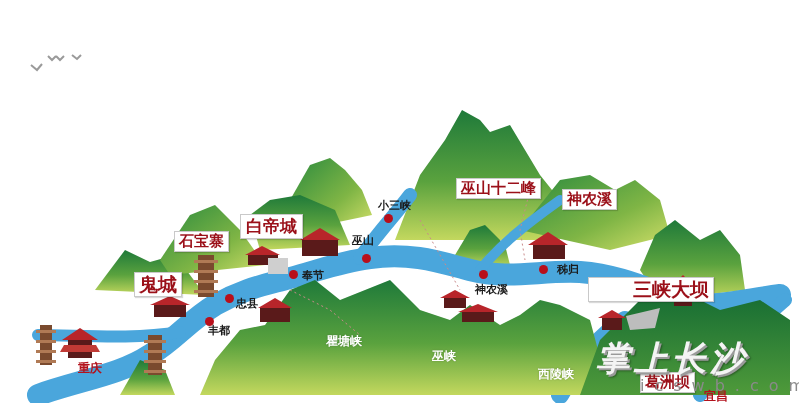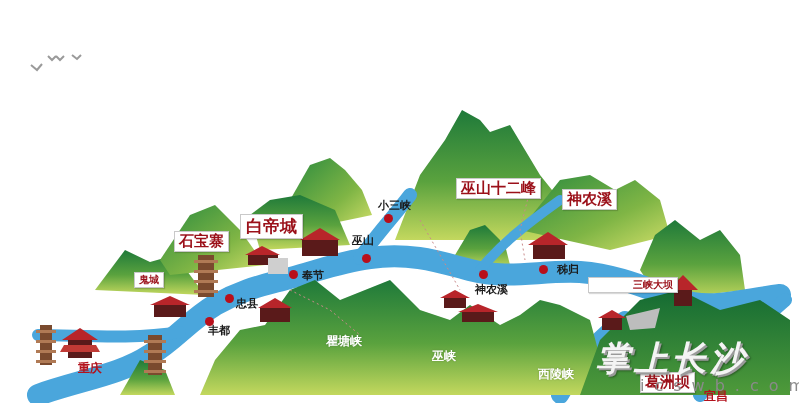--- a/index.html
+++ b/index.html
@@ -4,21 +4,21 @@
 <style>
   html,body{margin:0;padding:0;background:#fff;}
   body{width:799px;height:403px;overflow:hidden;position:relative;font-family:"DejaVu Sans",sans-serif;}
   #map{position:absolute;left:0;top:0;width:799px;height:403px;}
   .lbl{position:absolute;font-weight:bold;white-space:nowrap;line-height:1;}
   .lbl-dark{color:#1a1a1a;font-size:11px;}
   .lbl-white{color:#ffffff;font-size:12px;text-shadow:0 0 2px rgba(0,0,0,.25);}
   .lbl-red{color:#b3121c;font-size:12px;}
   .box{position:absolute;background:#fff;border:1px solid #c9c9c9;color:#9b1019;font-weight:bold;padding:2px 4px;white-space:nowrap;line-height:1;box-shadow:1px 1px 1px rgba(0,0,0,.15);}
   .box-lg{font-size:17px;padding:3px 5px;}
-  .box-md{font-size:10px;}
+  .box-md{font-size:19px;}
   .box-sm{font-size:15px;}
   .dot{position:absolute;width:9px;height:9px;border-radius:50%;background:#b80f1b;}
   .wm{position:absolute;font-weight:bold;font-style:italic;color:#f4f4f4;font-size:34px;letter-spacing:4px;text-shadow:2px 2px 0 #9a9a9a,3px 3px 2px rgba(0,0,0,.35);}
   .wm-sub{position:absolute;color:#8a8a8a;font-size:16px;letter-spacing:10px;font-family:"DejaVu Sans",sans-serif;}
 </style>
 </head>
 <body>
 
 <svg id="map" viewBox="0 0 799 403" xmlns="http://www.w3.org/2000/svg">
   <defs>

